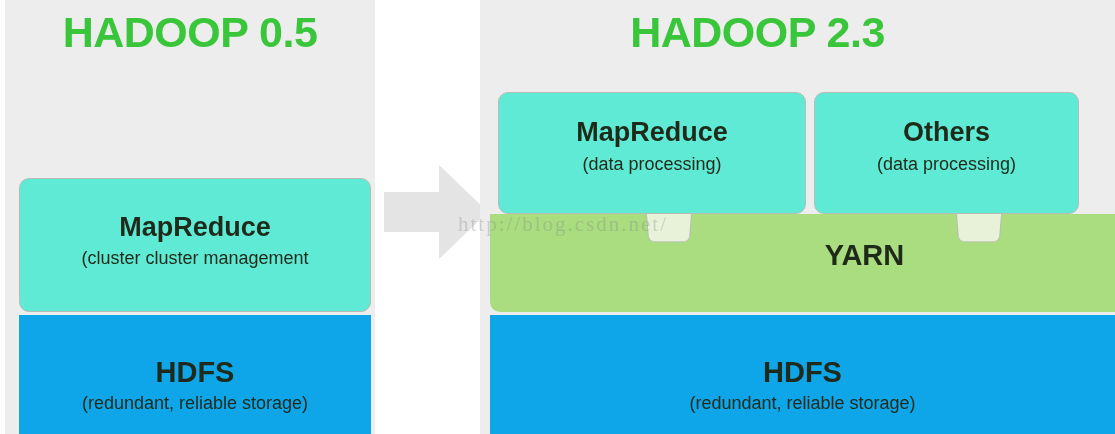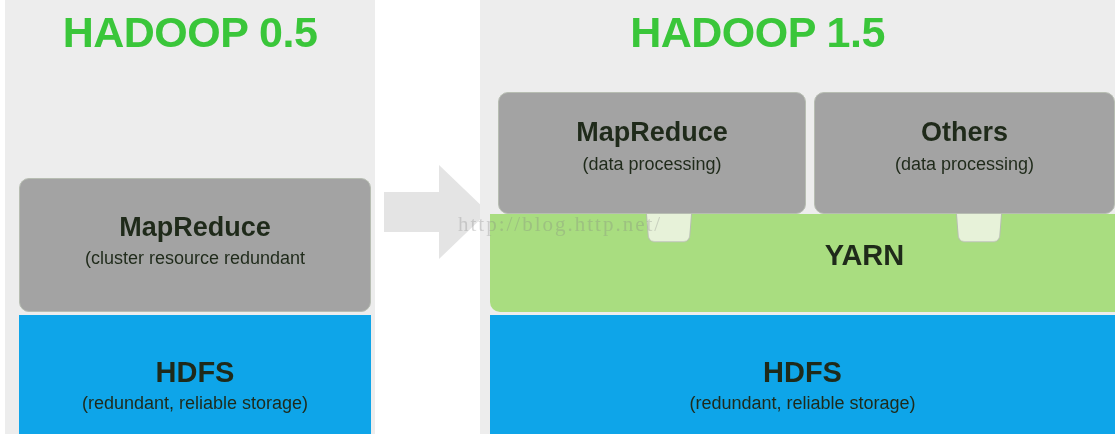--- a/index.html
+++ b/index.html
@@ -56,21 +56,21 @@
   .box .box-title {
     font-weight: bold;
     line-height: 1.1;
   }
   .box .box-sub {
     line-height: 1.25;
     font-weight: normal;
   }
 
   .box-light {
-    background: #a3a3a3;
+    background: #5eead4;
     border: 1.5px solid #b7bdb2;
     border-radius: 10px;
   }
   .box-mid {
     background: #a9dd80;
   }
   .box-dark {
     background: #0ea5e9;
   }
 
@@ -112,21 +112,21 @@
     width: 308px;
     height: 122px;
     padding-top: 25px;
   }
   #right-mapreduce .box-title { font-size: 27px; }
   #right-mapreduce .box-sub   { font-size: 18px; margin-top: 5px; }
 
   #right-others {
     left: 814px;
     top: 92px;
-    width: 301px;
+    width: 265px;
     height: 122px;
     padding-top: 25px;
   }
   #right-others .box-title { font-size: 27px; }
   #right-others .box-sub   { font-size: 18px; margin-top: 5px; }
 
   #right-yarn {
     left: 490px;
     top: 214px;
     width: 749px;
@@ -183,38 +183,38 @@
 <body>
 
 <div class="stage">
 
   <div class="panel" id="panel-left">
 
     <div class="panel-title">HADOOP 0.5</div>
 
     <div class="box box-light" id="left-mapreduce">
       <div class="box-title">MapReduce</div>
-      <div class="box-sub">(cluster resource redundant</div>
+      <div class="box-sub">(cluster cluster management</div>
     </div>
 
     <div class="box box-dark" id="left-hdfs">
       <div class="box-title">HDFS</div>
       <div class="box-sub">(redundant, reliable storage)</div>
     </div>
 
   </div>
 
   <div id="transition-arrow">
     <svg width="104" height="100" viewBox="0 0 104 100" xmlns="http://www.w3.org/2000/svg">
       <polygon points="0,30 55,30 55,3 104,50 55,97 55,70 0,70" fill="#e4e4e4"></polygon>
     </svg>
   </div>
 
   <div class="panel" id="panel-right">
-    <div class="panel-title">HADOOP 1.5</div>
+    <div class="panel-title">HADOOP 2.3</div>
   </div>
 
   <div class="box box-light" id="right-mapreduce">
     <div class="box-title">MapReduce</div>
     <div class="box-sub">(data processing)</div>
   </div>
 
   <div class="box box-light" id="right-others">
     <div class="box-title">Others</div>
     <div class="box-sub">(data processing)</div>
@@ -224,15 +224,15 @@
     <div class="yarn-notch" id="yarn-notch-left"></div>
     <div class="yarn-notch" id="yarn-notch-right"></div>
     <div class="box-title">YARN</div>
   </div>
 
   <div class="box box-dark" id="right-hdfs">
     <div class="box-title">HDFS</div>
     <div class="box-sub">(redundant, reliable storage)</div>
   </div>
 
-  <div id="watermark">http://blog.http.net/</div>
+  <div id="watermark">http://blog.csdn.net/</div>
 
 </div>
 
 </body></html>

